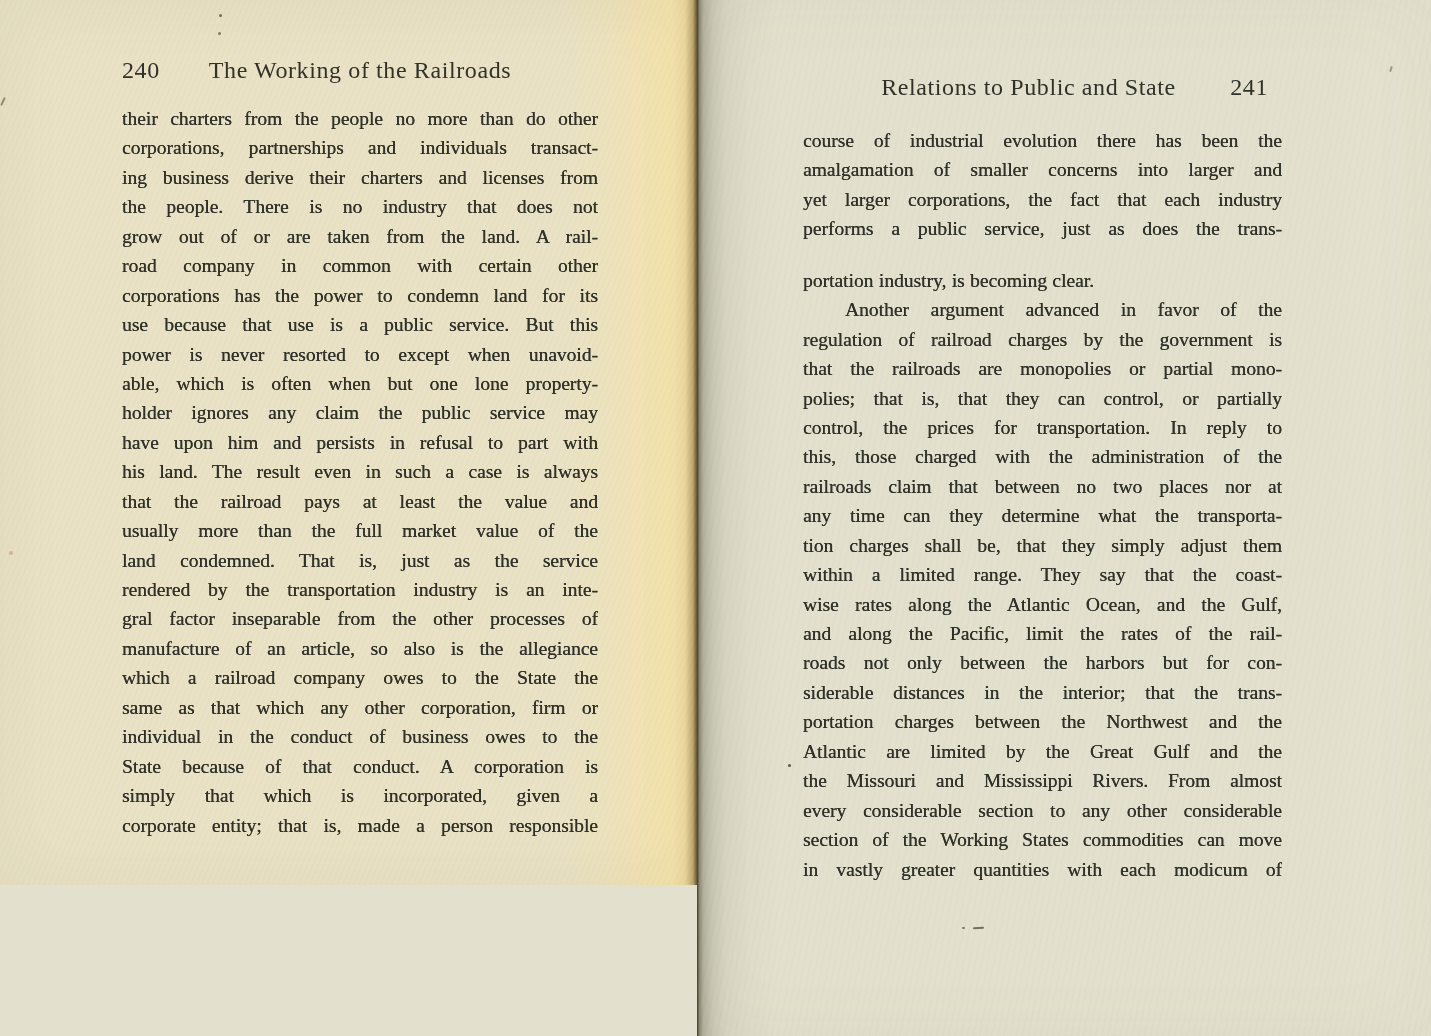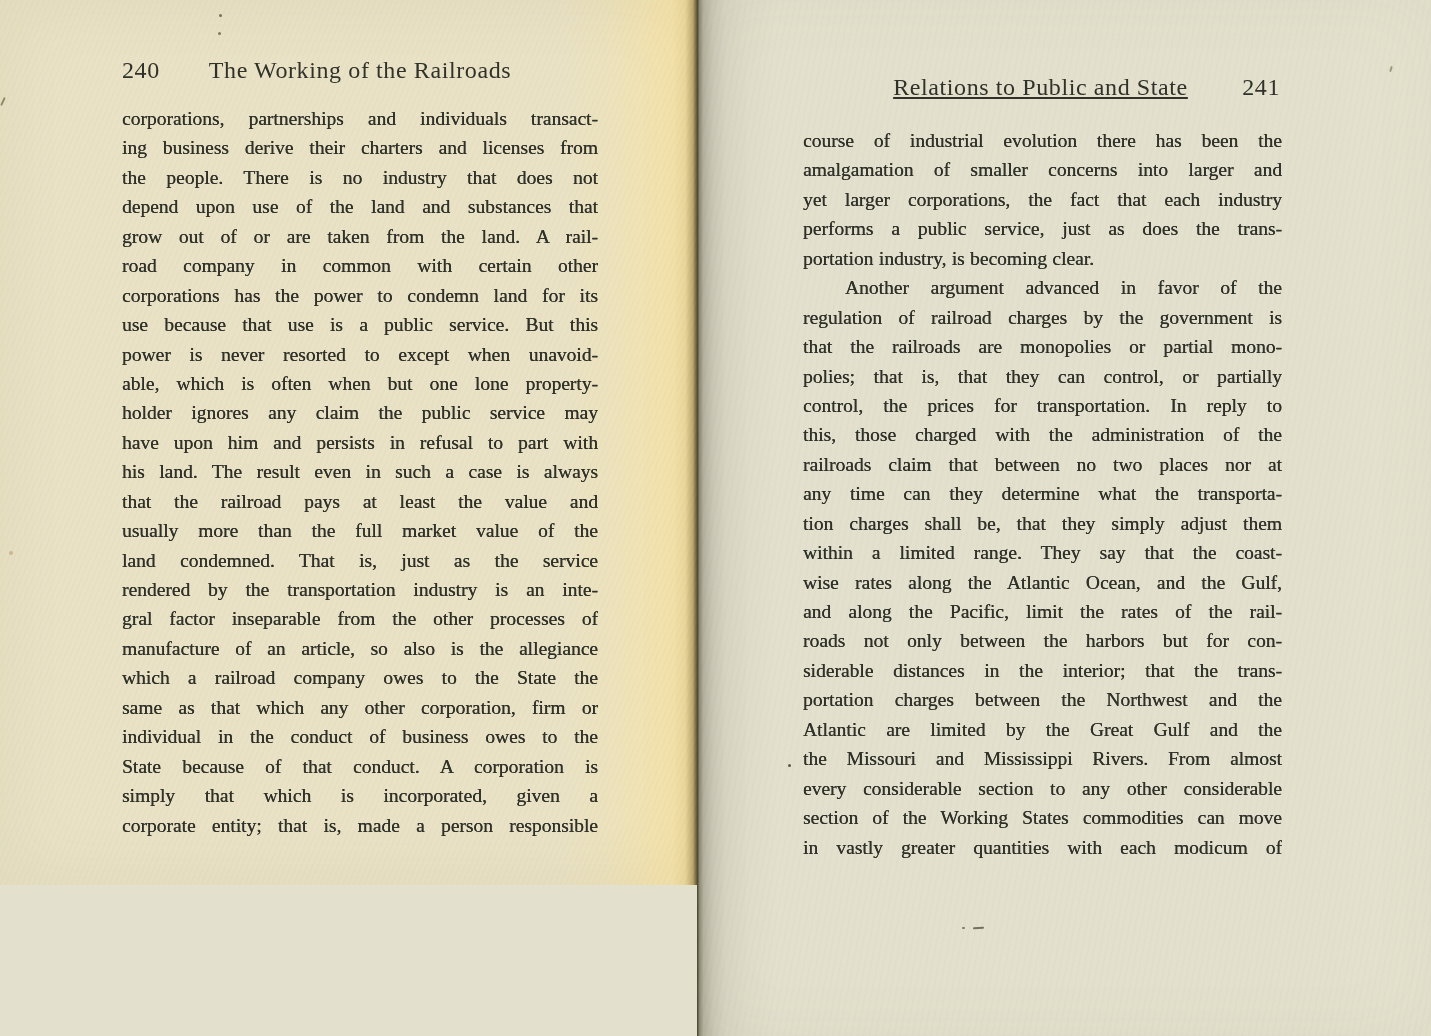--- a/index.html
+++ b/index.html
@@ -28,42 +28,42 @@
     background:
       repeating-linear-gradient(101deg, rgba(95,95,75,0.02) 0 2px, rgba(255,255,255,0.012) 2px 6px),
       linear-gradient(90deg,
         #3f3a28 0%, #8e8b76 0.35%, #b5b3a0 0.9%, #cbc9b6 2.2%,
         #d8d6c3 4%, #dfdcc9 7%, #e3e0cd 11%, #e3e0cd 86%, #e5e2cf 100%);
     box-shadow: inset 0 0 70px rgba(110,110,80,0.05);
   }
   
   .hdr { position: absolute; font-size: 24px; letter-spacing: 0.6px; white-space: nowrap; }
   .hdr-left  { left: 122px; top: 57px; width: 476px; }
-  .hdr-right { left: 104px; top: 74px; width: 479px; text-decoration: underline; }
+  .hdr-right { left: 92px; top: 74px; width: 479px; }
   .hdr .pn-left  { position: absolute; left: 0; top: 0; }
   .hdr .pn-right { position: absolute; right: 0; top: 0; margin-left: 28px; }
   .hdr .ht { display: block; text-align: center; }
   
   .col {
     position: absolute;
     font-size: 19.5px;
     line-height: 29.45px;
     word-spacing: 0.5px;
     text-shadow: 0.2px 0 0 currentColor;
   }
   .col-left  { left: 122px; top: 104px; width: 476px; }
   .col-right { left: 106px; top: 126px; width: 479px; }
   .ln {
     height: 29.45px;
     overflow: hidden;
     text-align: justify;
     text-align-last: justify;
     text-justify: inter-word;
   }
-  .ln.pend   { text-align-last: left; }
+  .ln.pend   { text-align-last: left; margin-top: 22px; }
   .ln.pstart { text-indent: 42px; }
   
   .mark { position: absolute; border-radius: 50%; }
   .m-dot1   { left: 219px; top: 14px;  width: 3px;  height: 3px;   background: #72725d; }
   .m-dot2   { left: 218px; top: 32px;  width: 3px;  height: 3px;   background: #7a7a64; }
   .m-slash  { left: 2px;   top: 97px;  width: 2px;  height: 9px;   background: #8f8a6b; border-radius: 1px; transform: rotate(25deg); }
   .m-orange { left: 9px;   top: 551px; width: 4px;  height: 4px;   background: #c29a70; opacity: 0.6; }
   .m-least  { left: 437px; top: 534px; width: 3px;  height: 2px;   background: #6a6c5a; border-radius: 1px; }
   .m-erie   { left: 788px; top: 764px; width: 3px;  height: 3px;   background: #565948; }
   .m-pdot   { left: 962px; top: 927px; width: 3px;  height: 2px;   background: #7c7e70; border-radius: 1px; }
@@ -74,24 +74,24 @@
 <body>
 
 <div class="spread">
 
   <div class="page-left">
     <div class="hdr hdr-left">
       <span class="pn-left">240</span>
       <span class="ht">The Working of the Railroads</span>
     </div>
     <div class="col col-left">
+      <div class="ln">their charters from the people no more than do other</div>
       <div class="ln">corporations, partnerships and individuals transact-</div>
       <div class="ln">ing business derive their charters and licenses from</div>
       <div class="ln">the people.  There is no industry that does not</div>
-      <div class="ln">depend upon use of the land and substances that</div>
       <div class="ln">grow out of or are taken from the land.  A rail-</div>
       <div class="ln">road company in common with certain other</div>
       <div class="ln">corporations has the power to condemn land for its</div>
       <div class="ln">use because that use is a public service.  But this</div>
       <div class="ln">power is never resorted to except when unavoid-</div>
       <div class="ln">able, which is often when but one lone property-</div>
       <div class="ln">holder ignores any claim the public service may</div>
       <div class="ln">have upon him and persists in refusal to part with</div>
       <div class="ln">his land.  The result even in such a case is always</div>
       <div class="ln">that the railroad pays at least the value and</div>

